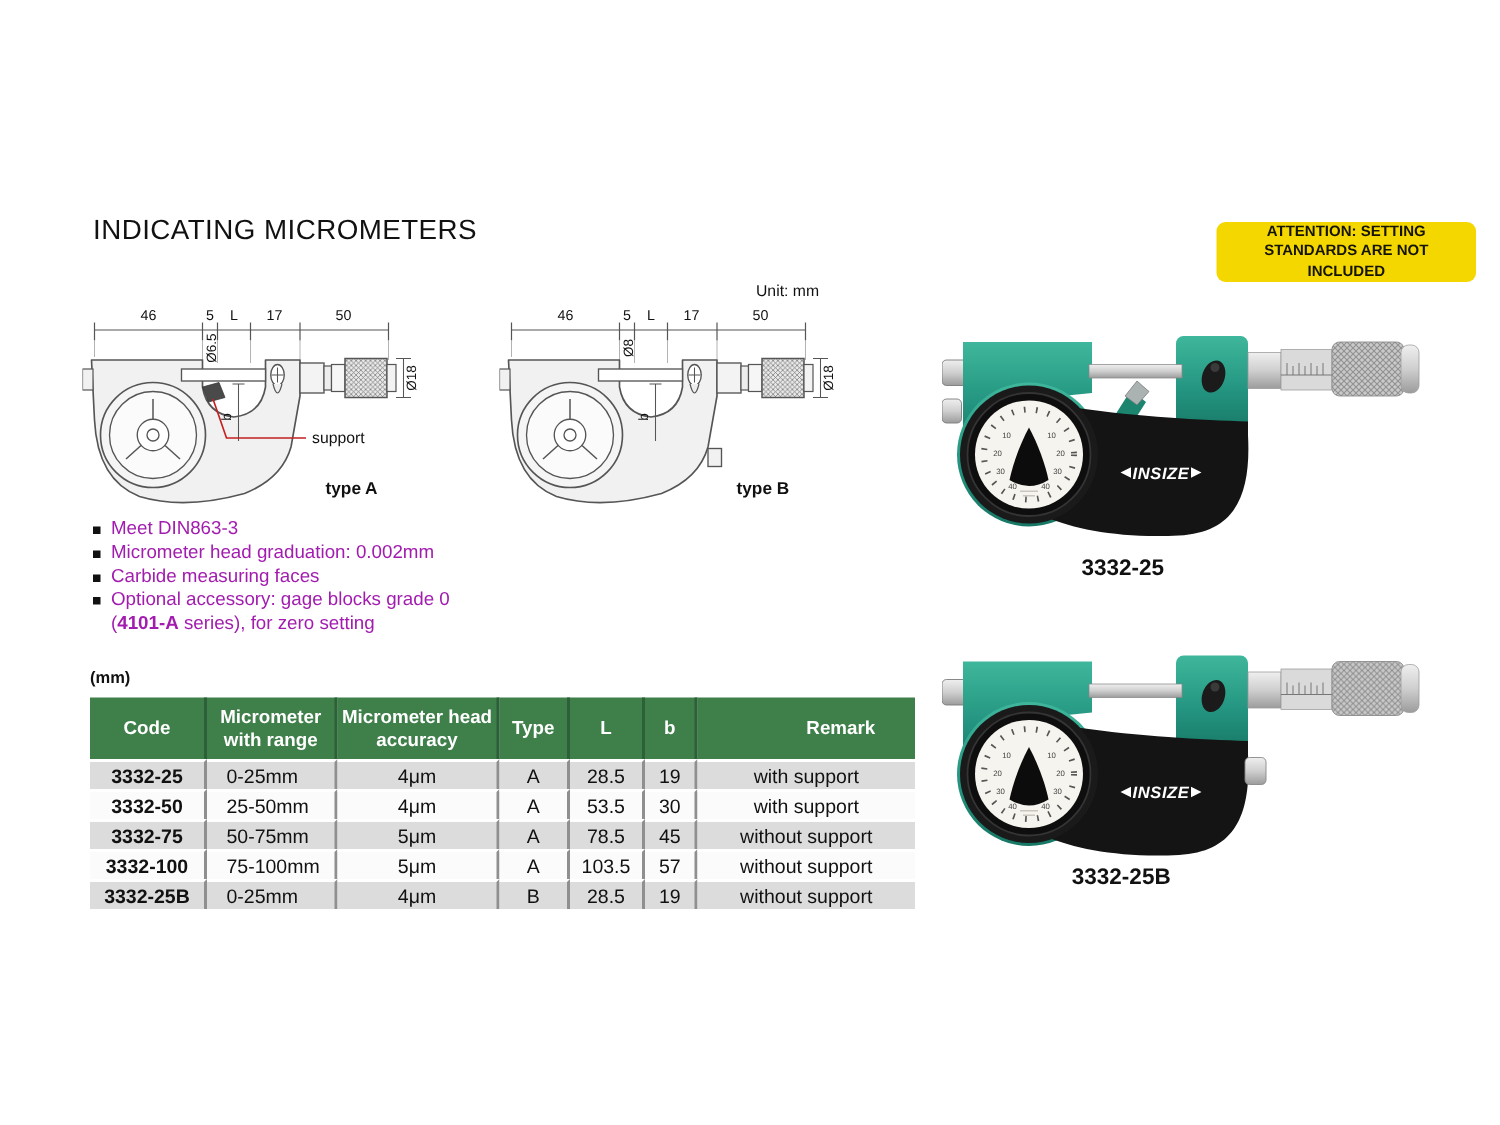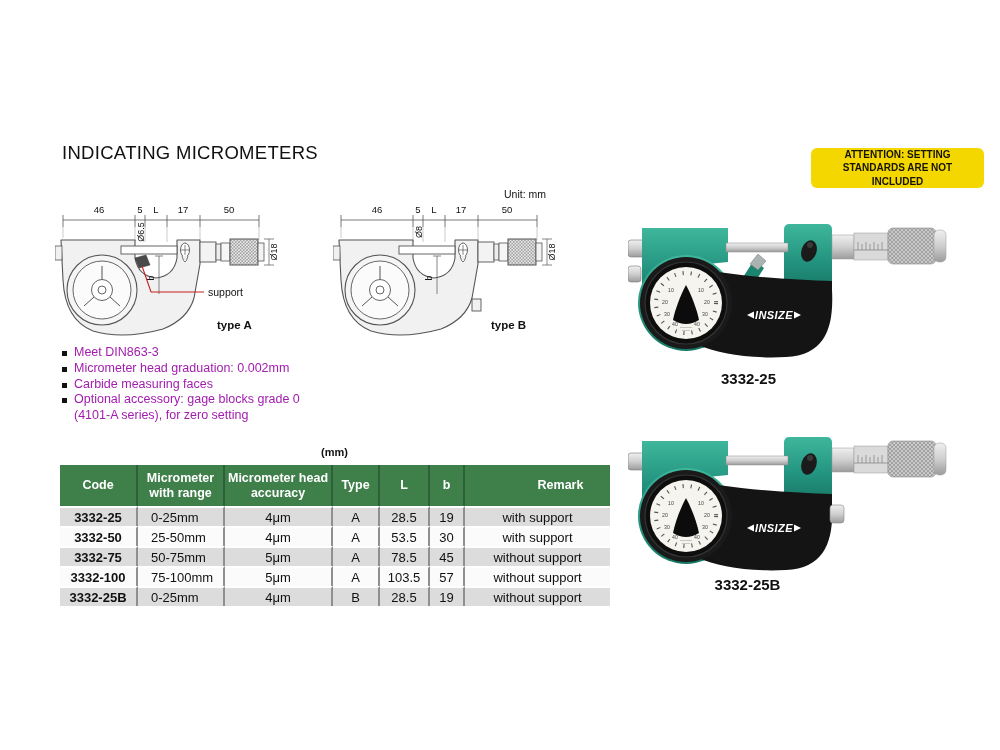--- a/index.html
+++ b/index.html
@@ -18,23 +18,23 @@
     display:flex; align-items:center; justify-content:center; text-align:center;
     font-weight:bold; font-size:10px; line-height:1.35; color:#141400;margin-left:43px;
   }
 
   #unitnote { left:504px; top:188px; font-size:10.5px; color:#111; }
 
   #features { left:62px; top:345px; font-size:12.5px; line-height:15.8px; color:#a21caf; width:330px; }
   .feat { display:flex; }
   .feat .sq { width:5px; height:5px; background:#111; margin:6px 7px 0 0; flex:none; }
   .feat.cont { padding-left:12px; }
-  .feat b { font-weight:normal;text-align:center; }
-
-  #mmnote { left:60px; top:446px; width:549px; text-align:center; font-weight:bold; font-size:11px; }
+  .feat b { font-weight:bold;text-align:center; }
+
+  #mmnote { left:60px; top:446px; width:549px; text-align:left; font-weight:bold; font-size:11px; }
 
   #spec { left:60px; top:465px; }
   #spec table {
     border-collapse:separate; border-spacing:0; table-layout:fixed; width:550px;
   }
   #spec th, #spec td { box-sizing:border-box; }
   #spec th {
     background:#3f7f4a; color:#fff; font-size:12.5px; font-weight:bold;
     text-align:center; vertical-align:middle; line-height:1.15;
     height:41px; padding:2px 2px; border-right:2px solid #2d5f38;

